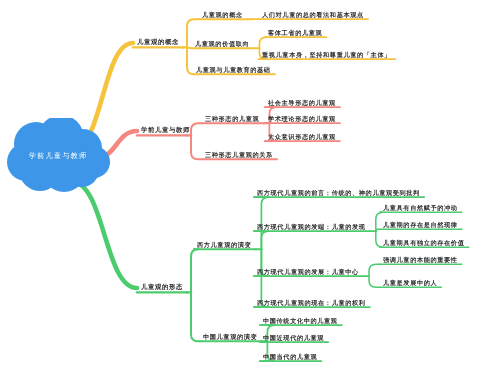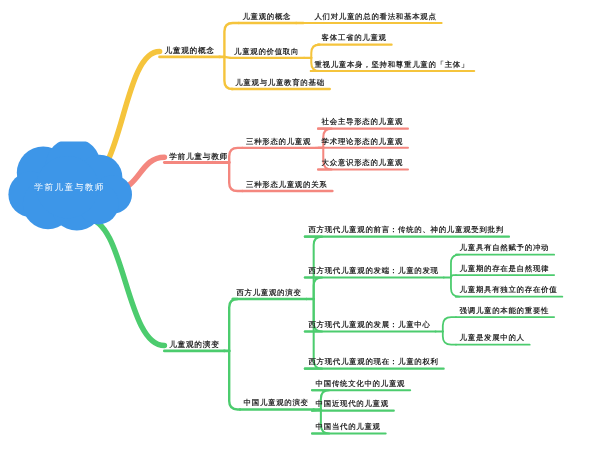--- a/index.html
+++ b/index.html
@@ -168,21 +168,21 @@
       <div class="node lvl2" style="left: 195px; top: 44px;"><span>儿童观的价值取向</span></div>
       <div class="node lvl3" style="left: 268px; top: 33px;"><span>客体工省的儿童观</span></div>
       <div class="node lvl3" style="left: 262px; top: 55px;"><span>重视儿童本身，坚持和尊重儿童的「主体」</span></div>
       <div class="node lvl2" style="left: 196px; top: 70px;"><span>儿童观与儿童教育的基础</span></div>
       <div class="node lvl1" style="left: 141px; top: 131px;"><span>学前儿童与教师</span></div>
       <div class="node lvl2" style="left: 205px; top: 119px;"><span>三种形态的儿童观</span></div>
       <div class="node lvl3" style="left: 268px; top: 103px;"><span>社会主导形态的儿童观</span></div>
       <div class="node lvl3" style="left: 268px; top: 119px;"><span>学术理论形态的儿童观</span></div>
       <div class="node lvl3" style="left: 268px; top: 137px;"><span>大众意识形态的儿童观</span></div>
       <div class="node lvl2" style="left: 205px; top: 155px;"><span>三种形态儿童观的关系</span></div>
-      <div class="node lvl1" style="left: 141px; top: 288px;"><span>儿童观的演变</span></div>
+      <div class="node lvl1" style="left: 141px; top: 288px;"><span>儿童观的形态</span></div>
       <div class="node lvl2" style="left: 197px; top: 245px;"><span>西方儿童观的演变</span></div>
       <div class="node lvl3" style="left: 257px; top: 193px;"><span>西方现代儿童观的前言：传统的、神的儿童观受到批判</span></div>
       <div class="node lvl3" style="left: 257px; top: 227px;"><span>西方现代儿童观的发端：儿童的发现</span></div>
       <div class="node lvl3" style="left: 383px; top: 208px;"><span>儿童具有自然赋予的冲动</span></div>
       <div class="node lvl3" style="left: 383px; top: 225px;"><span>儿童期的存在是自然现律</span></div>
       <div class="node lvl3" style="left: 383px; top: 243px;"><span>儿童期具有独立的存在价值</span></div>
       <div class="node lvl3" style="left: 257px; top: 272px;"><span>西方现代儿童观的发展：儿童中心</span></div>
       <div class="node lvl3" style="left: 383px; top: 260px;"><span>强调儿童的本能的重要性</span></div>
       <div class="node lvl3" style="left: 383px; top: 283px;"><span>儿童是发展中的人</span></div>
       <div class="node lvl3" style="left: 257px; top: 303px;"><span>西方现代儿童观的现在：儿童的权利</span></div>

